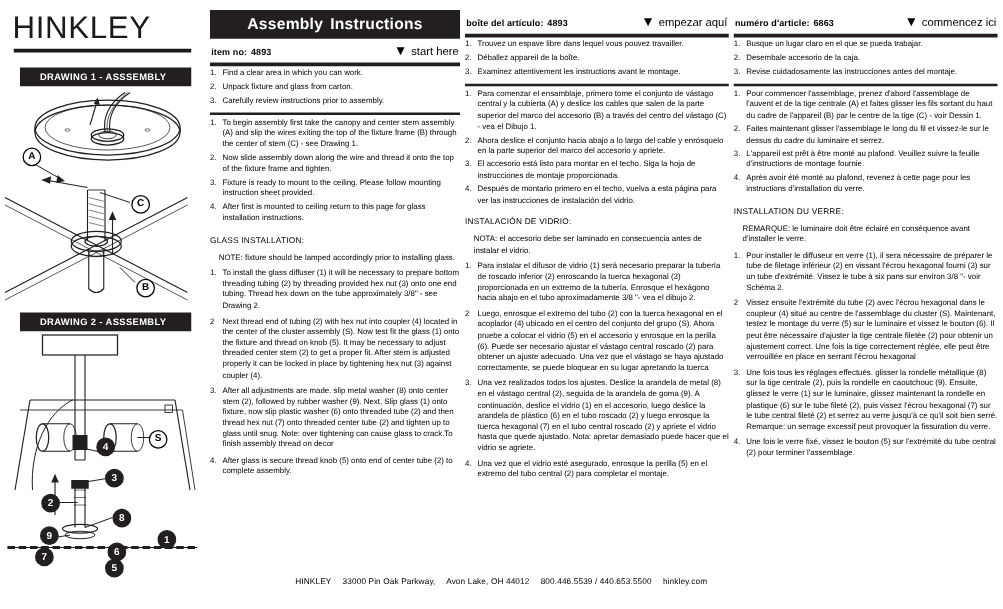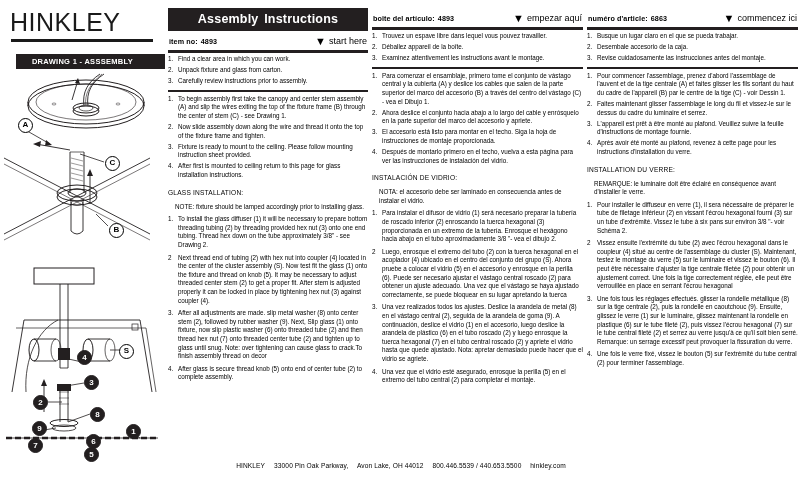--- a/index.html
+++ b/index.html
@@ -49,21 +49,21 @@
     background: #1a1a1a;
   }
   .dwg-label {
     position: absolute;
     background: #231f20;
     color: #ffffff;
     font-size: 7.5px;
     font-weight: bold;
     letter-spacing: 0.3px;
     text-align: center;
-    padding: 3px 16px 3px 0;
+    padding: 3px 4px 3px 0;
     width: 133px;
     left: 16px;
   }
   #dwg1-label { top: 54px; }
   #dwg2-label { top: 250px; }
 
   .drawing {
     position: absolute;
     left: 0;
     width: 166px;
@@ -254,20 +254,21 @@
           <path d="M80 88 L104 96" stroke-width="0.8"></path>
 
           <path d="M96 148 L108 160" stroke-width="0.8"></path>
         </g>
       </svg>
       <div class="callout" style="left:18px; top:52px;">A</div>
       <div class="callout" style="left:105px; top:90px;">C</div>
       <div class="callout" style="left:109px; top:157px;">B</div>
     </div>
 
+    <div class="dwg-label" id="dwg2-label">DRAWING 2 - ASSSEMBLY</div>
 
     <div class="drawing" id="drawing-2">
       <svg width="166" height="185" viewBox="0 0 166 185">
         <g fill="none" stroke="#231f20" stroke-width="1">
 
           <rect x="34" y="6" width="60" height="16"></rect>
           <path d="M60 22 L60 56 M68 22 L68 56" stroke-width="0.9"></path>
 
           <path d="M24 58 L140 58" stroke-width="0.9"></path>
           <path d="M16 66 L146 66" stroke-width="0.7"></path>

